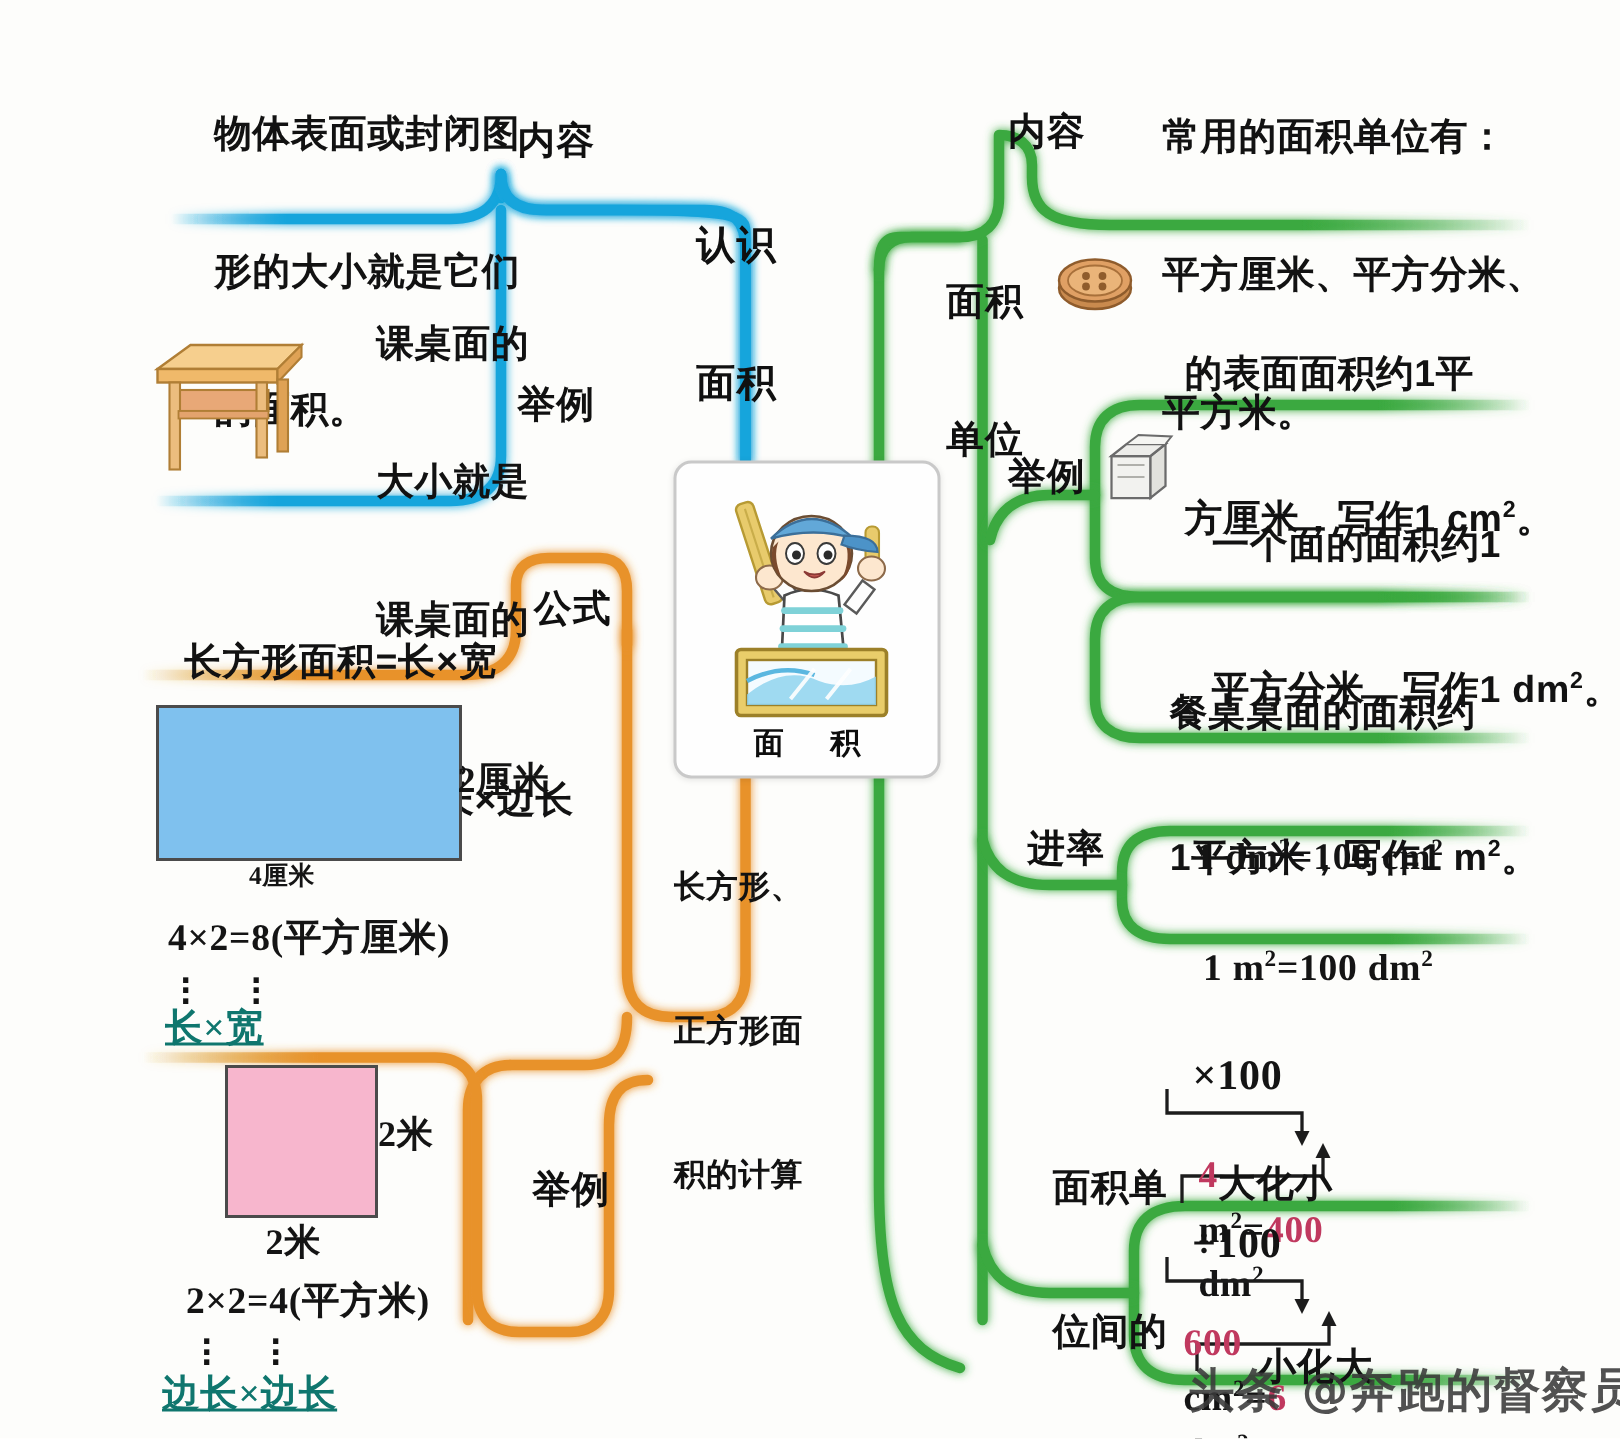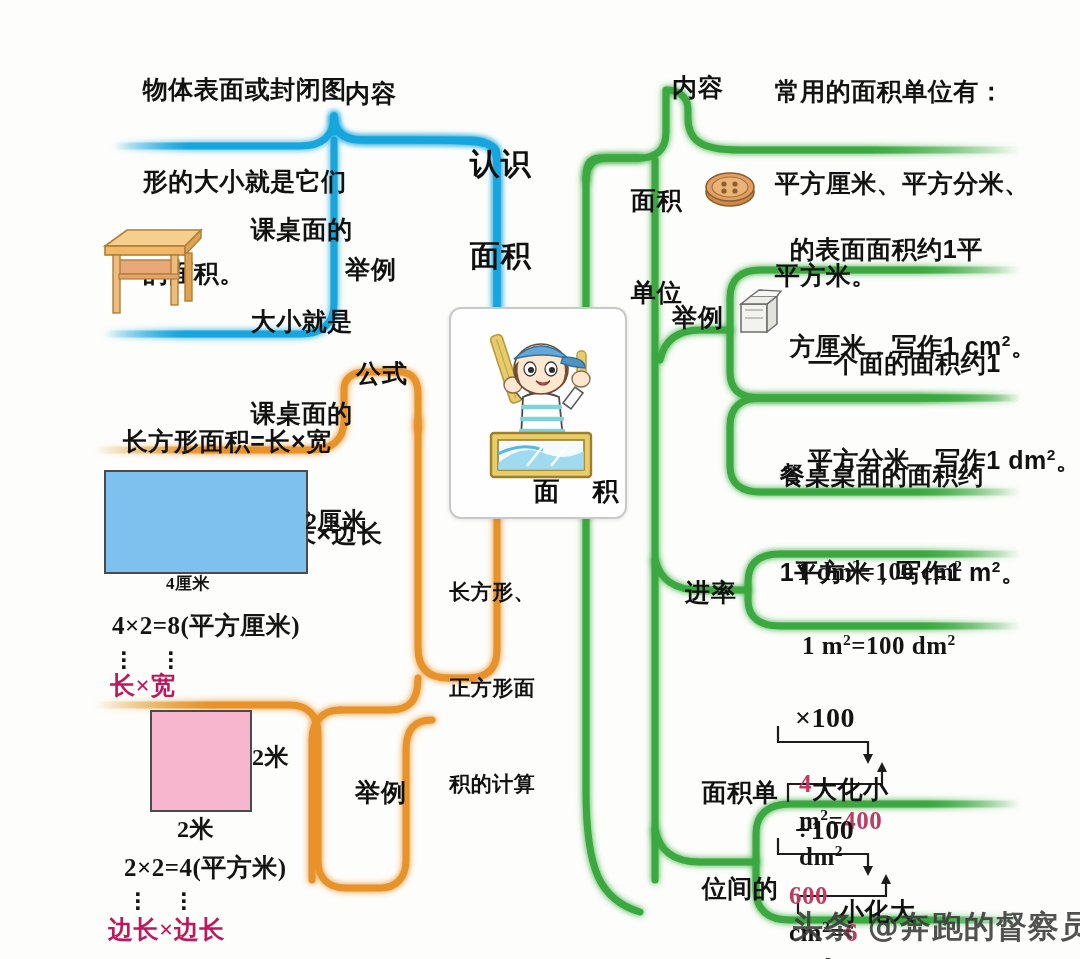--- a/index.html
+++ b/index.html
@@ -42,21 +42,21 @@
     font-size: 25px;
     line-height: 46px;
     color: #121212;
   }
   .math {
     font-family: "Liberation Serif", "DejaVu Serif", serif;
     font-size: 25px;
     font-weight: 700;
     color: #141414;
   }
-  .red { color: #be185d; }
+  .red { color: #0f766e; text-decoration: underline; }
   .redpink { color: #c0395f; }
   .rect-blue {
     position: absolute;
     background: #7fc1ee;
     border: 2px solid #4b4b4b;
     box-sizing: border-box;
   }
   .rect-pink {
     position: absolute;
     background: #f7b6cd;
@@ -75,25 +75,24 @@
     box-sizing: border-box;
     overflow: hidden;
   }
   #center-title {
     position: absolute;
     left: 0; bottom: 8px;
     width: 100%;
     text-align: center;
     font-family: "DejaVu Sans", "Liberation Sans", sans-serif;
     font-weight: 700;
-    font-size: 26px;
+    font-size: 20px;
     letter-spacing: 12px;
     text-indent: 12px;
     color: #0d0d0d;
-    padding-left: 38px;
   }
   .dots {
     position: absolute;
     font-family: "DejaVu Sans", sans-serif;
     font-size: 20px;
     font-weight: 700;
     line-height: 7px;
     color: #141414;
   }
   .watermark {
@@ -208,21 +207,21 @@
   </svg>
 
   <div class="txt body-text" style="left:113px; top:20px;">
     <span>物体表面或封闭图</span><br>
     <span>形的大小就是它们</span><br>
     <span>的面积。</span>
   </div>
 
   <div class="txt branch-label" style="left:345px; top:76px;">内容</div>
 
-  <div class="txt branch-label" style="left:424px; top:95px; font-size:30px; line-height:46px;">
+  <div class="txt branch-label" style="left:424px; top:95px; font-size:26px; line-height:46px;">
     <span>认识</span><br>
     <span>面积</span>
   </div>
 
   <div class="txt body-text" style="left:221px; top:160px;">
     <span>课桌面的</span><br>
     <span>大小就是</span><br>
     <span>课桌面的</span><br>
     <span>面积。</span>
   </div>
@@ -237,21 +236,21 @@
     <rect x="16" y="39" width="7" height="58" fill="#ecbd7e" stroke="#b07e35" stroke-width="1.4"></rect>
     <rect x="74" y="39" width="7" height="50" fill="#ecbd7e" stroke="#b07e35" stroke-width="1.4"></rect>
     <rect x="88" y="37" width="7" height="48" fill="#dfa255" stroke="#b07e35" stroke-width="1.4"></rect>
     <rect x="22" y="58" width="60" height="5" fill="#e3a36d" stroke="#b07e35" stroke-width="1.2"></rect>
   </svg>
 
   <div class="txt body-text" style="left:93px; top:372px;">
     <span>长方形面积=长×宽</span><br>
     <span>正方形面积=边长×边长</span>
   </div>
-  <div class="txt branch-label" style="left:356px; top:356px;">公式</div>
+  <div class="txt branch-label" style="left:356px; top:388px;">公式</div>
 
   <div class="rect-blue" style="left:104px; top:470px; width:204px; height:104px;"></div>
   <div class="txt math" style="left:305px; top:504px; font-size:24px;">2厘米</div>
   <div class="txt math" style="left:166px; top:572px; font-size:17px;">4厘米</div>
   <div class="txt math" style="left:112px; top:608px;">4×2=8(平方厘米)</div>
   <div class="dots" style="left:120px; top:645px;">.<br>.<br>.</div>
   <div class="dots" style="left:167px; top:645px;">.<br>.<br>.</div>
   <div class="txt math red" style="left:110px; top:668px;">长×宽</div>
 
   <div class="rect-pink" style="left:150px; top:710px; width:102px; height:102px;"></div>
@@ -363,21 +362,21 @@
   <div class="txt body-text" style="left:778px; top:294px;">
     <span>一个面的面积约1</span><br>
     <span><span>平方分米，写作1 dm</span><sup>2</sup><span>。</span></span>
   </div>
 
   <div class="txt body-text" style="left:750px; top:406px;">
     <span>餐桌桌面的面积约</span><br>
     <span><span>1平方米，写作1 m</span><sup>2</sup><span>。</span></span>
   </div>
 
-  <div class="txt branch-label" style="left:685px; top:575px;text-align:right;">进率</div>
+  <div class="txt branch-label" style="left:685px; top:548px;text-align:right;">进率</div>
 
   <div class="txt math" style="left:770px; top:518px;">
     <span>1 dm</span><sup>2</sup><span>=100 cm</span><sup>2</sup>
   </div>
   <div class="txt math" style="left:775px; top:592px;">
     <span>1 m</span><sup>2</sup><span>=100 dm</span><sup>2</sup>
   </div>
 
   <div class="txt body-text" style="left:672px; top:720px; font-size:25px; line-height:48px;">
     <span>面积单</span><br>

